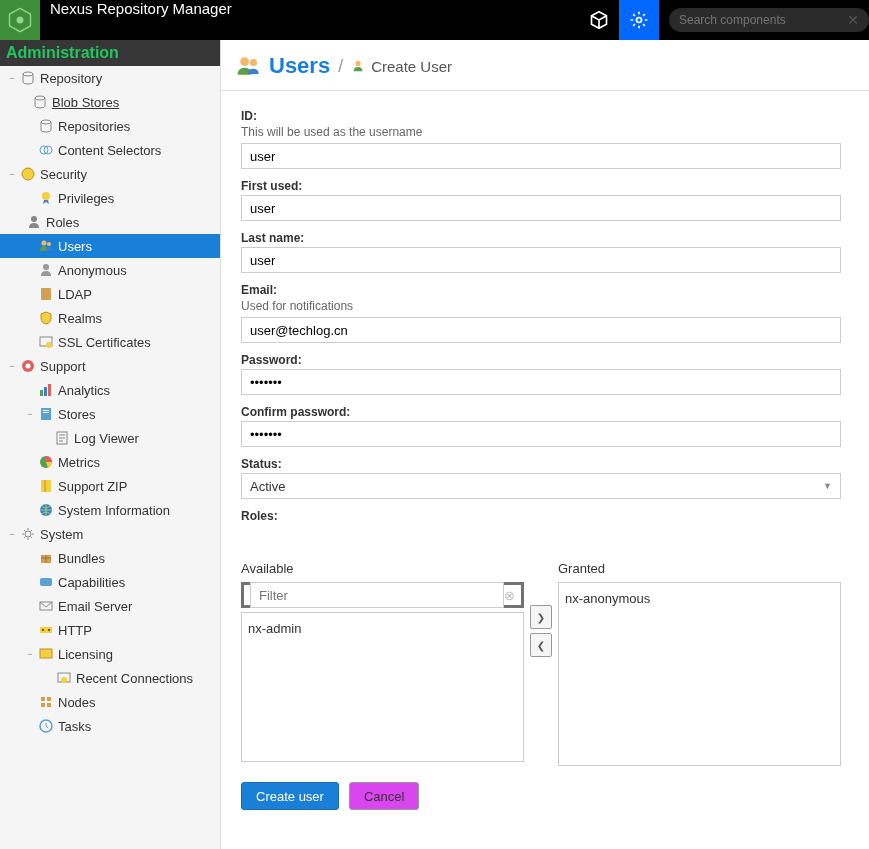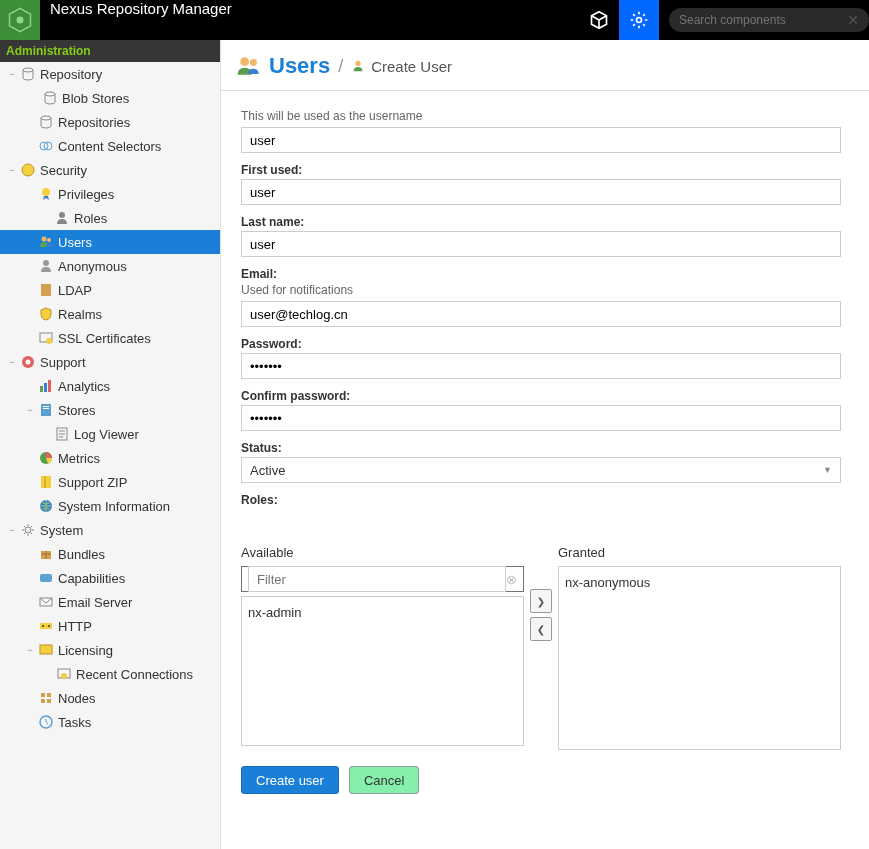--- a/index.html
+++ b/index.html
@@ -11,21 +11,21 @@
 .title-block .pname { font-size: 15px; }
 .title-block .pver { font-size: 11px; font-weight: normal; margin-top: 28px; }
 .topbar-icons { margin-left: auto; display: flex; align-items: center; height: 40px; }
 .tb-icon { width: 40px; height: 40px; display: flex; align-items: center; justify-content: center; color: #fff; }
 .tb-icon.active { background: #0368ff; }
 .search-box { background: #2a2a2a; border-radius: 12px; height: 24px; width: 200px; display: flex; align-items: center; padding: 0 10px; margin-left: 10px; }
 .search-box input { background: transparent; border: none; color: #999; font-size: 12px; flex: 1; outline: none; }
 .search-box .clear { color: #555; font-size: 14px; cursor: pointer; }
 .layout { display: flex; height: 809px; }
 .sidebar { width: 221px; background: #f5f5f5; border-right: 1px solid #ddd; overflow-y: auto; }
-.sb-header { background: #363636; color: #84cc16; font-weight: bold; font-size: 12px; padding: 4px 6px; }
+.sb-header { background: #363636; color: #22c55e; font-weight: bold; font-size: 16px; padding: 4px 6px; }
 .tree-item { display: flex; align-items: center; height: 24px; padding: 0 4px; cursor: pointer; color: #333; }
 .tree-item.selected { background: #1a7fd6; color: #fff; }
 .expander { width: 12px; text-align: center; color: #888; font-size: 9px; margin-right: 2px; }
 .tree-item.selected .expander { color: #fff; }
 .tree-icon { width: 16px; height: 16px; margin-right: 4px; display: flex; align-items: center; justify-content: center; }
 .main { flex: 1; background: #fff; overflow-y: auto; }
 .page-header { border-bottom: 1px solid #ddd; padding: 12px 16px 10px 14px; display: flex; align-items: center; }
 .page-header .big-icon { width: 28px; height: 28px; margin-right: 6px; }
 .page-header h1 { color: #1a7fd6; font-size: 22px; font-weight: bold; }
 .page-header .sep { color: #999; margin: 0 8px; font-size: 18px; }
@@ -34,32 +34,32 @@
 .form-area { padding: 18px 20px 18px 20px; }
 .field { margin-bottom: 10px; }
 .field label { font-weight: bold; font-size: 12px; display: block; margin-bottom: 2px; }
 .field .hint { font-size: 12px; color: #666; margin-bottom: 4px; }
 .field input[type=text], .field input[type=password], .field .select { width: 600px; height: 26px; border: 1px solid #ccc; padding: 0 8px; font-size: 13px; background: #fff; }
 .field .select { display: flex; align-items: center; justify-content: space-between; cursor: pointer; }
 .field .select .arrow { color: #888; font-size: 9px; }
 .roles-wrap { display: flex; align-items: flex-start; width: 600px; }
 .roles-col { display: flex; flex-direction: column; margin-top: 36px; }
 .roles-col-title { font-size: 13px; color: #333; margin-bottom: 6px; }
-.roles-filter { width: 283px; height: 26px; border: 1px solid #737373; display: flex; align-items: center; padding: 0 6px; margin-bottom: 4px; background: #fff; }
+.roles-filter { width: 283px; height: 26px; border: 3px solid #737373; display: flex; align-items: center; padding: 0 6px; margin-bottom: 4px; background: #fff; }
 .roles-filter input { border: none; flex: 1; font-size: 13px; color: #999; outline: none; }
 .roles-filter .clear { color: #bbb; font-size: 13px; }
 .roles-list { width: 283px; height: 150px; border: 1px solid #ccc; padding: 6px; font-size: 13px; background: #fff; }
 .roles-list.granted { height: 184px; }
 .roles-item { padding: 2px 0; }
 .roles-mid { width: 34px; display: flex; flex-direction: column; align-items: center; justify-content: center; margin-top: 80px; gap: 4px; }
 .roles-btn { width: 22px; height: 24px; border: 1px solid #999; background: #f5f5f5; border-radius: 2px; display: flex; align-items: center; justify-content: center; font-size: 10px; color: #555; cursor: pointer; }
 .actions { margin-top: 16px; display: flex; gap: 10px; }
 .btn { height: 28px; padding: 0 14px; border-radius: 3px; font-size: 13px; cursor: pointer; border: 1px solid; }
 .btn-primary { background: #1a7fd6; border-color: #156bb5; color: #fff; }
-.btn-default { background: #86efac; border-color: #999; color: #333; }
+.btn-default { background: #d946ef; border-color: #999; color: #333; }
 </style>
 </head>
 <body>
 
 <div class="topbar">
   <div class="logo-box">
     <svg viewBox="0 0 24 24">
         <polygon points="12,2 21,7 21,17 12,22 3,17 3,7" fill="none" stroke="#8fd68f" stroke-width="1.2"></polygon>
         <circle cx="12" cy="12" r="3" fill="#8fd68f"></circle>
       </svg>
@@ -94,21 +94,21 @@
         <div class="tree-item" style="padding-left: 6px;">
           <span class="expander">−</span>
           <span class="tree-icon">
             <svg width="16" height="16" viewBox="0 0 16 16">
               <ellipse cx="8" cy="4" rx="5" ry="2" fill="none" stroke="#888"></ellipse>
               <path d="M3 4 V12 A5 2 0 0 0 13 12 V4" fill="none" stroke="#888"></path>
             </svg>
           </span>
           <span>Repository</span>
         </div>
-        <div class="tree-item" style="padding-left: 28px;">
+        <div class="tree-item" style="padding-left: 18px; text-decoration: underline;">
           <span class="expander"></span>
           <span class="tree-icon">
             <svg width="16" height="16" viewBox="0 0 16 16">
               <ellipse cx="8" cy="4" rx="5" ry="2" fill="none" stroke="#888"></ellipse>
               <path d="M3 4 V12 A5 2 0 0 0 13 12 V4" fill="none" stroke="#888"></path>
             </svg>
           </span>
           <span>Blob Stores</span>
         </div>
         <div class="tree-item" style="padding-left: 24px;">
@@ -143,21 +143,21 @@
         <div class="tree-item" style="padding-left: 24px;">
           <span class="expander"></span>
           <span class="tree-icon">
             <svg width="16" height="16" viewBox="0 0 16 16">
               <circle cx="8" cy="6" r="4" fill="#f4d03f"></circle>
               <path d="M6 10 L5 14 L8 12 L11 14 L10 10" fill="#4a7fc0"></path>
             </svg>
           </span>
           <span>Privileges</span>
         </div>
-        <div class="tree-item" style="padding-left: 40px;">
+        <div class="tree-item" style="padding-left: 12px;">
           <span class="expander"></span>
           <span class="tree-icon">
             <svg width="16" height="16" viewBox="0 0 16 16">
               <circle cx="8" cy="5" r="3" fill="#888"></circle>
               <path d="M3 14 Q3 9 8 9 Q13 9 13 14 Z" fill="#888"></path>
             </svg>
           </span>
           <span>Roles</span>
         </div>
         <div class="tree-item selected" style="padding-left: 24px;">
@@ -389,20 +389,21 @@
       <span class="sep">/</span>
       <svg class="sub-icon" viewBox="0 0 16 16">
           <circle cx="8" cy="5" r="3" fill="#f4b76a"></circle>
           <path d="M3 14 Q3 9 8 9 Q13 9 13 14 Z" fill="#5a9e4e"></path>
         </svg>
       <span class="sub">Create User</span>
     </div>
 
     <div class="form-area">
       <div class="field">
+        <label>ID:</label>
         <div class="hint">This will be used as the username</div>
         <input type="text" value="user" style="">
       </div>
       <div class="field">
         <label>First used:</label>
         <input type="text" value="user" style="">
       </div>
       <div class="field">
         <label>Last name:</label>
         <input type="text" value="user" style="">

